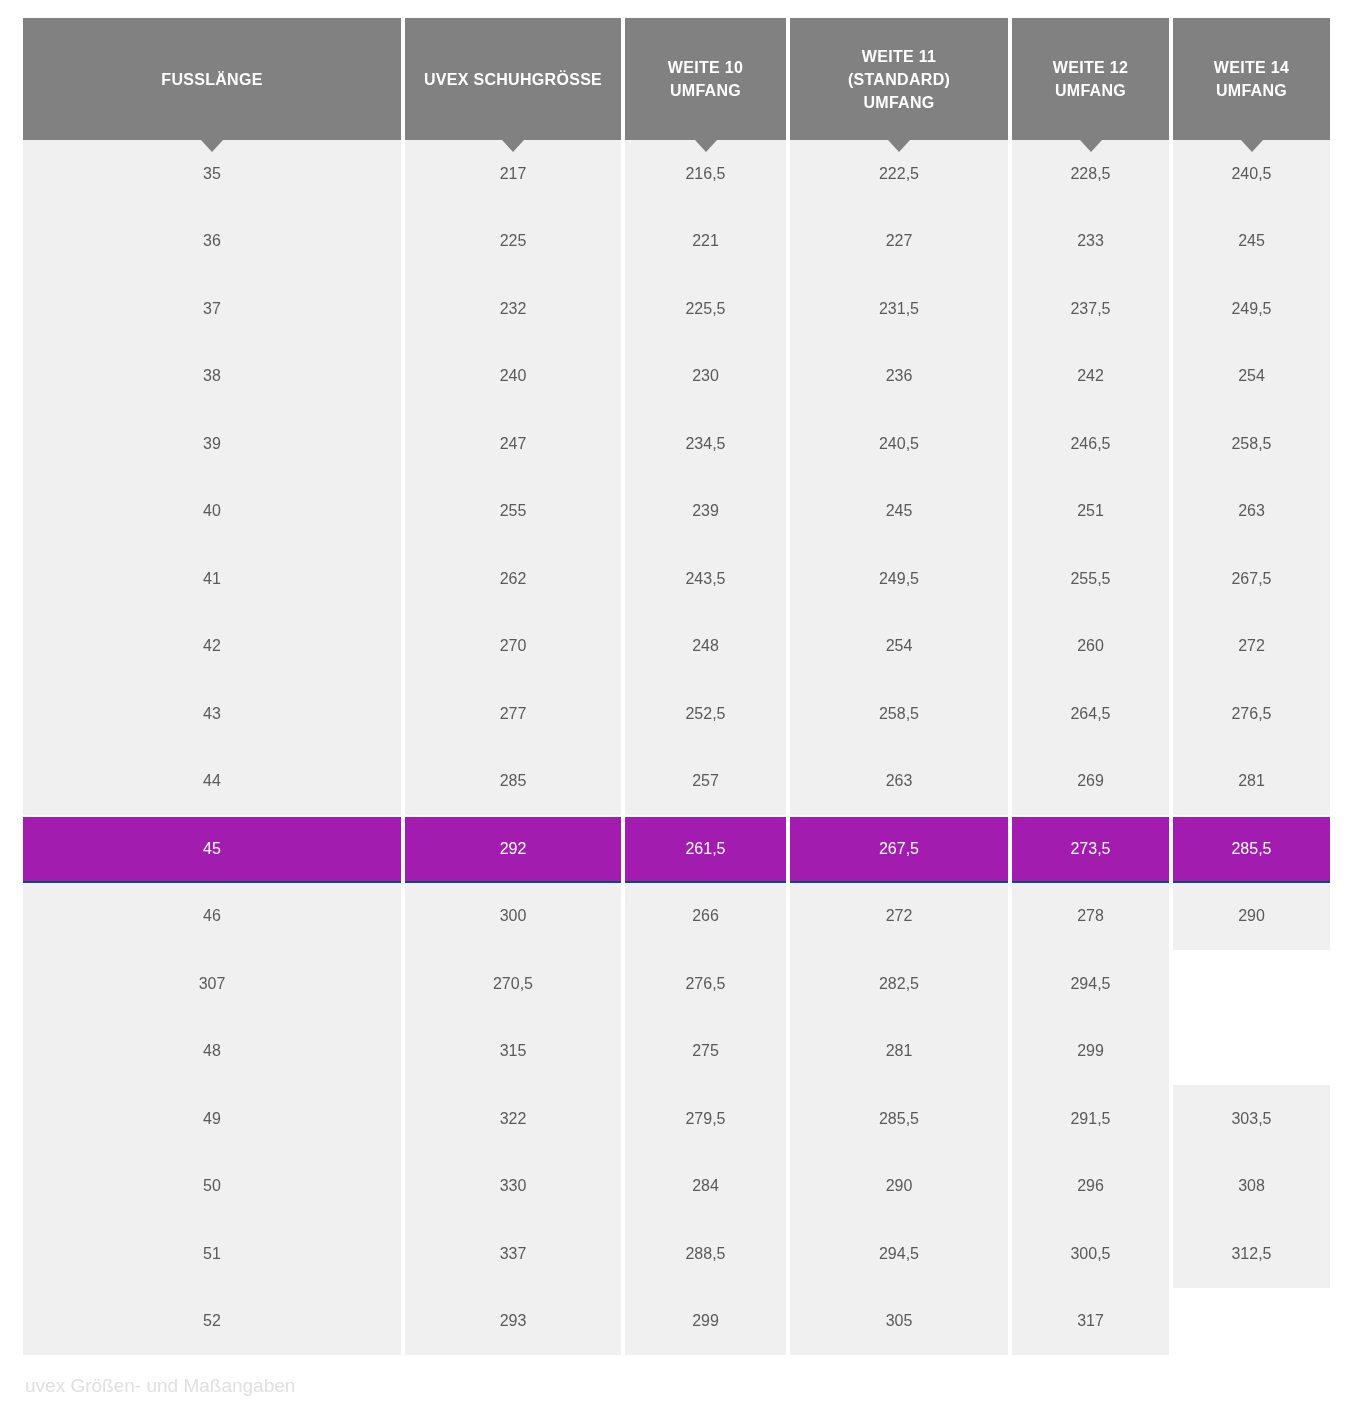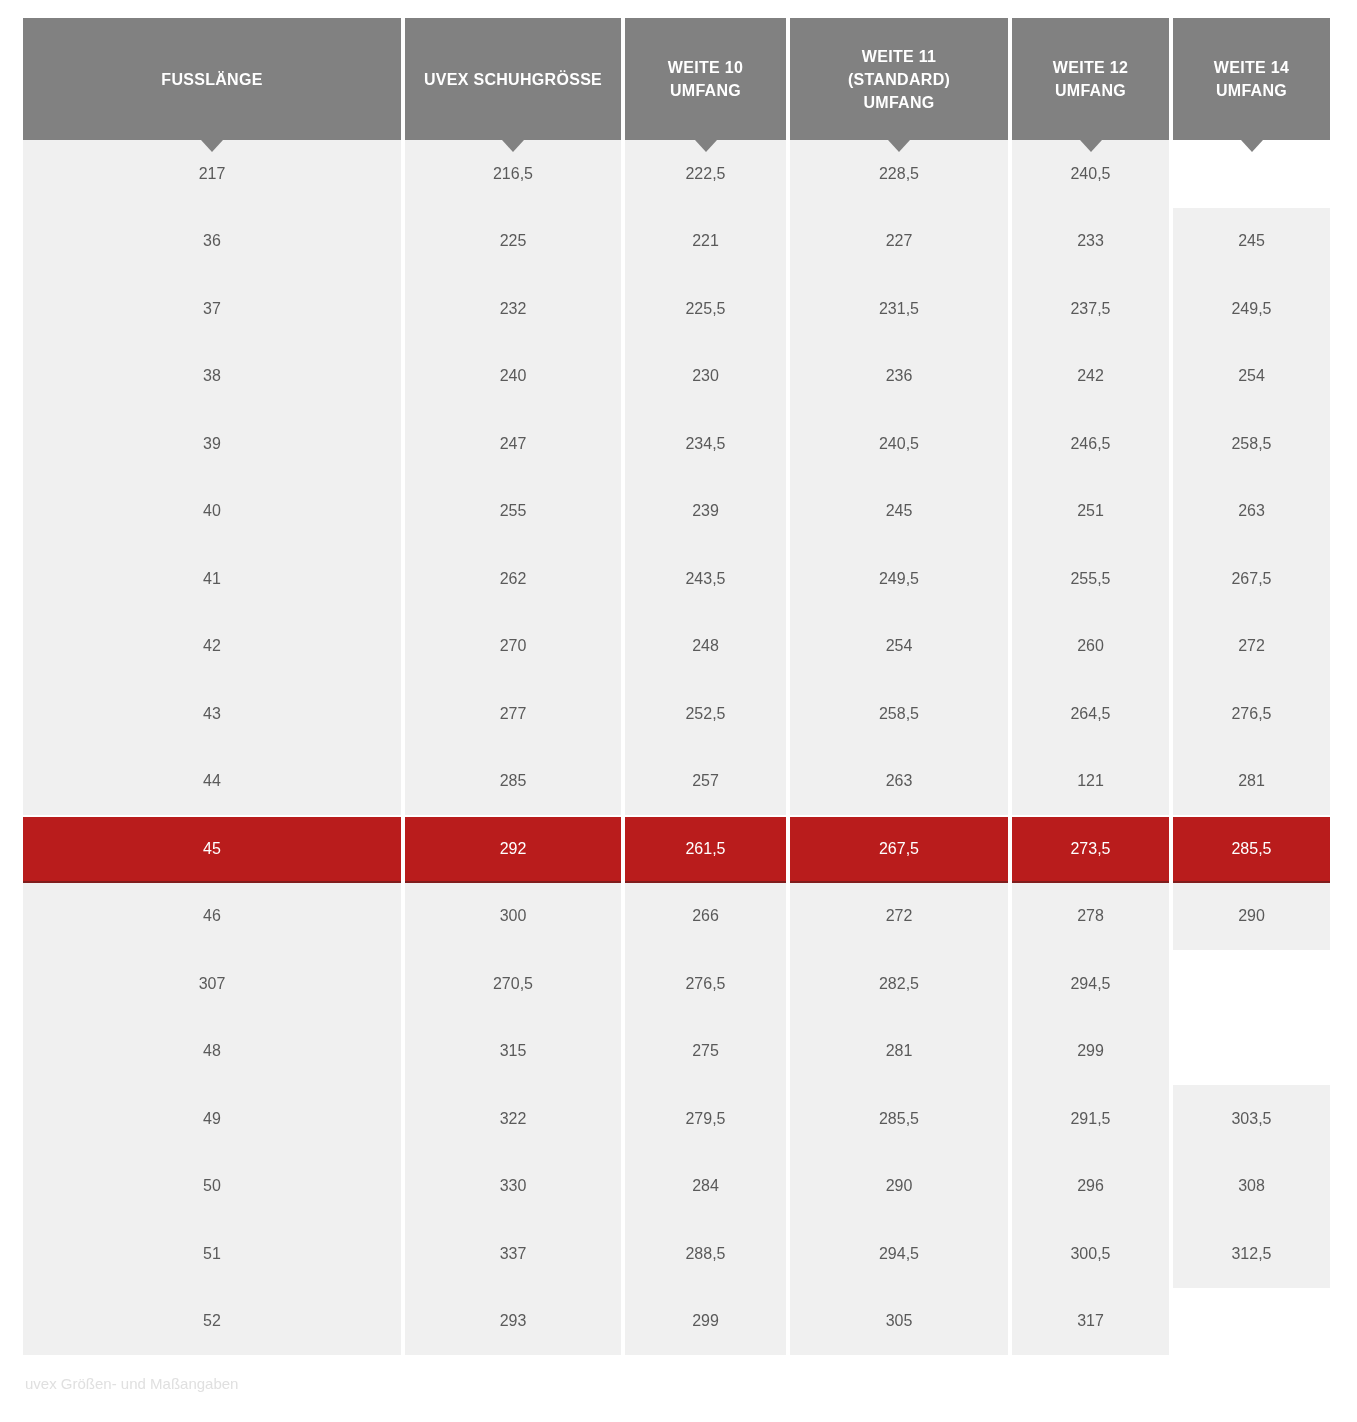--- a/index.html
+++ b/index.html
@@ -61,32 +61,32 @@
   .td {
     height: 67.5px;
     background: #f0f0f0;
     display: flex;
     align-items: center;
     justify-content: center;
     color: #5a5a5a;
     font-size: 16px;
   }
   .row.highlight .td {
-    background: #b91c1c;
+    background: #a21caf;
     color: #ffffff;
     border-top: 2px solid #ffffff;
-    border-bottom: 2px solid #7f1d1d;
+    border-bottom: 2px solid #0c4a6e;
     height: 63.5px;
   }
   .caption {
     position: absolute;
     left: 25px;
     top: 1375px;
     color: #e0e0e0;
-    font-size: 15px;
+    font-size: 19px;
   }
 </style>
 </head>
 <body>
 
 <div class="page">
   <div class="size-table">
 
     <div class="thead grid-row">
       <div class="th">
@@ -127,20 +127,21 @@
         <div class="th-lines">
           <span>WEITE 14</span>
           <span>UMFANG</span>
         </div>
         <span class="notch"></span>
       </div>
     </div>
 
     <div id="tbody">
         <div class="row grid-row">
+          <div class="td">35</div>
           <div class="td">217</div>
           <div class="td">216,5</div>
           <div class="td">222,5</div>
           <div class="td">228,5</div>
           <div class="td">240,5</div>
         </div>
         <div class="row grid-row">
           <div class="td">36</div>
           <div class="td">225</div>
           <div class="td">221</div>
@@ -202,21 +203,21 @@
           <div class="td">252,5</div>
           <div class="td">258,5</div>
           <div class="td">264,5</div>
           <div class="td">276,5</div>
         </div>
         <div class="row grid-row">
           <div class="td">44</div>
           <div class="td">285</div>
           <div class="td">257</div>
           <div class="td">263</div>
-          <div class="td">121</div>
+          <div class="td">269</div>
           <div class="td">281</div>
         </div>
         <div class="row grid-row highlight">
           <div class="td">45</div>
           <div class="td">292</div>
           <div class="td">261,5</div>
           <div class="td">267,5</div>
           <div class="td">273,5</div>
           <div class="td">285,5</div>
         </div>

